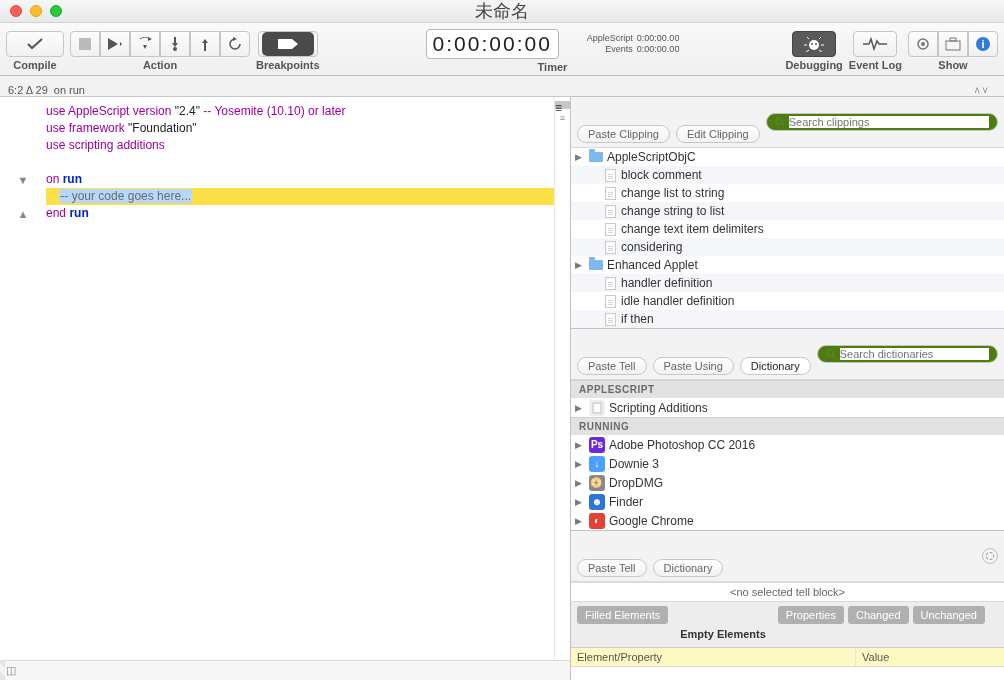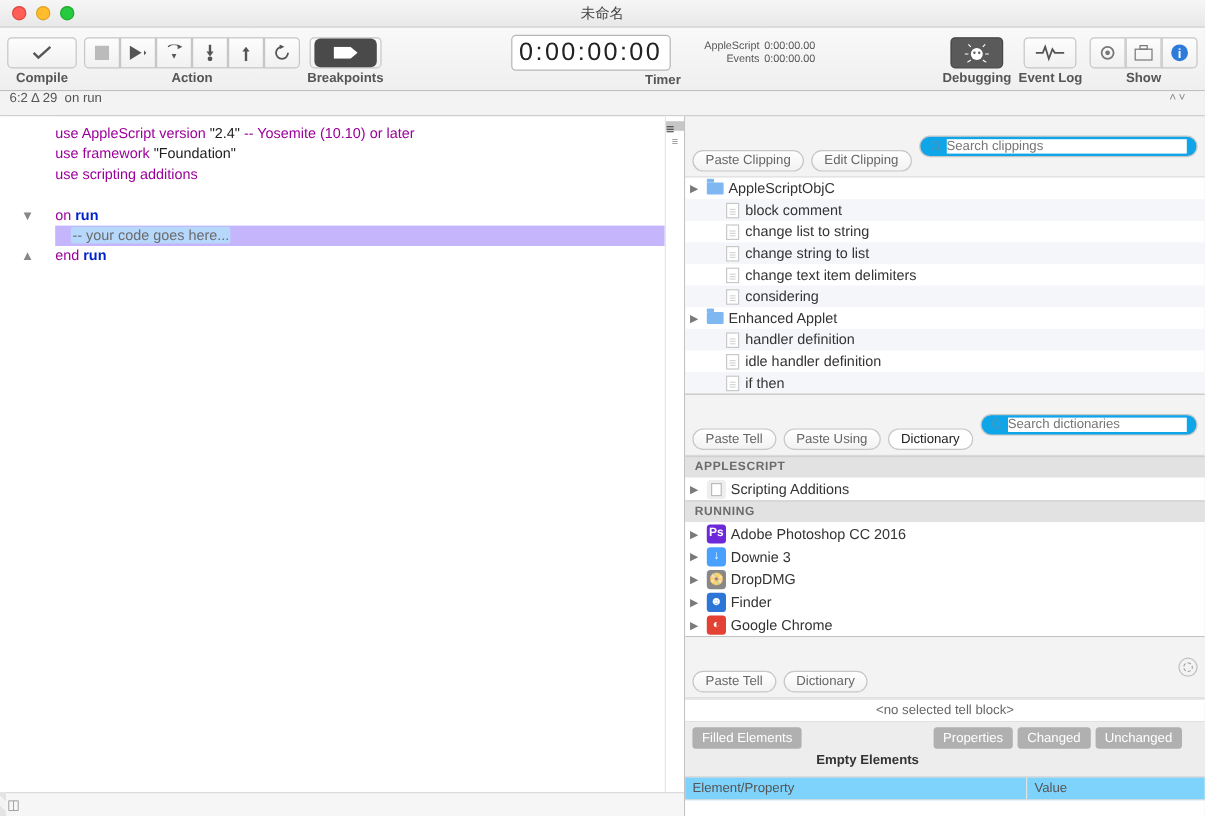--- a/index.html
+++ b/index.html
@@ -5,21 +5,21 @@
 * { margin:0; padding:0; box-sizing:border-box; font-family:-apple-system,BlinkMacSystemFont,"Helvetica Neue",sans-serif; }
 body { background:#ececec; font-size:12px; color:#333; width:1004px; height:680px; overflow:hidden; }
 
 
 .titlebar { height:23px; background:linear-gradient(#f6f6f6,#e8e8e8); border-bottom:1px solid #d0d0d0; display:flex; align-items:center; position:relative; }
 .traffic { display:flex; gap:8px; padding-left:10px; }
 .traffic span { width:12px; height:12px; border-radius:50%; }
 .tc-close { background:#ff5f56; border:1px solid #e0443e; }
 .tc-min  { background:#ffbd2e; border:1px solid #dea123; }
 .tc-max  { background:#27c93f; border:1px solid #1aab29; }
-.titlebar .title { position:absolute; left:0; right:0; text-align:center; font-size:12px; color:#444; }
+.titlebar .title { position:absolute; left:0; right:0; text-align:center; font-size:18px; color:#444; }
 
 
 .toolbar { height:53px; background:linear-gradient(#f9f9f9,#efefef); border-bottom:1px solid #bfbfbf; display:flex; align-items:center; padding:4px 6px 0 6px; gap:6px; }
 .tb-group { display:flex; flex-direction:column; align-items:center; gap:1px; }
 .tb-row { display:flex; gap:0; }
 .tb-btn { height:26px; min-width:30px; background:linear-gradient(#fdfdfd,#f1f1f1); border:1px solid #c6c6c6; display:flex; align-items:center; justify-content:center; font-size:13px; color:#555; }
 .tb-btn:first-child { border-radius:4px 0 0 4px; }
 .tb-btn:last-child { border-radius:0 4px 4px 0; }
 .tb-btn.solo { border-radius:4px; }
 .tb-wide { min-width:58px; }
@@ -30,50 +30,50 @@
 
 .timer-box { border:1px solid #b6b6b6; background:#fff; border-radius:4px; padding:2px 6px; font-family:"Helvetica Neue",sans-serif; font-size:21px; letter-spacing:2px; font-weight:300; color:#222; }
 .timer-meta { font-size:9px; color:#555; line-height:1.2; display:flex; flex-direction:column; padding-left:4px; }
 .timer-meta div { display:flex; gap:4px; }
 .timer-meta .lab { width:50px; text-align:right; }
 
 
 .bp-pill { background:#4a4a4a; color:#fff; width:52px; height:24px; border-radius:5px; display:flex; align-items:center; justify-content:center; }
 
 
-.statusbar { height:21px; background:#f3f3f3; border-bottom:1px solid #c6c6c6; display:flex; align-items:flex-start; padding:0 8px; font-size:11px; color:#555; gap:6px; }
+.statusbar { height:21px; background:#f3f3f3; border-bottom:1px solid #c6c6c6; display:flex; align-items:flex-end; padding:0 8px; font-size:11px; color:#555; gap:6px; }
 .statusbar .arrows { margin-left:auto; margin-right:8px; color:#888; font-size:10px; display:flex; align-items:center; gap:2px; }
 
 
 .main { display:flex; height:calc(680px - 23px - 53px - 21px); }
 .editor-pane { width:571px; display:flex; flex-direction:column; border-right:1px solid #c2c2c2; }
 .right-pane { flex:1; display:flex; flex-direction:column; }
 
 
 .editor-body { flex:1; background:#fff; display:flex; font-family:Menlo,Monaco,monospace; font-size:12px; overflow:hidden; position:relative; }
 .gutter { width:46px; background:#fff; color:#888; padding-top:6px; }
 .gutter div { height:17px; display:flex; align-items:center; justify-content:center; font-size:11px; }
 .code { flex:1; padding-top:6px; }
 .code-line { height:17px; line-height:17px; white-space:pre; }
 .kw { color:#0022cc; font-weight:600; }
 .lit { color:#9b009b; }
 .cmt { color:#6b6b6b; }
 .str { color:#222; }
-.hl-line { background:#c4b5fd; }
+.hl-line { background:#fde047; }
 .sel { background:#b6d8fd; border-radius:2px; padding:0 1px; }
 .ruler { width:16px; background:#fff; border-left:1px solid #e5e5e5; }
 .ruler .mk { width:100%; height:8px; }
 .ruler .mk.top { background:#c6c6c6; margin-top:4px; }
 .editor-foot { height:20px; border-top:1px solid #dcdcdc; background:#f6f6f6; display:flex; align-items:center; padding:0 6px; color:#888; font-size:11px; gap:3px; }
 
 
 .row-btns { display:flex; gap:6px; align-items:center; padding:4px 6px; background:#f3f3f3; border-bottom:1px solid #dadada; }
 .pill { height:18px; padding:0 10px; border:1px solid #c7c7c7; border-radius:9px; background:linear-gradient(#ffffff,#f2f2f2); font-size:11px; color:#666; display:flex; align-items:center;margin-top:24px; }
 .pill.active { background:linear-gradient(#fff,#fff); color:#222; font-weight:500; }
-.searchbox { flex:1; height:18px; border:1px solid #c7c7c7; border-radius:9px; background:#0ea5e9; display:flex; align-items:center; padding:0 8px; gap:4px; font-size:11px; color:#999; }
+.searchbox { flex:1; height:18px; border:1px solid #c7c7c7; border-radius:9px; background:#4d7c0f; display:flex; align-items:center; padding:0 8px; gap:4px; font-size:11px; color:#999; }
 .searchbox svg { width:10px; height:10px; opacity:.6; }
 .searchbox input { border:none; outline:none; flex:1; font-size:11px; }
 
 .tree { background:#fff; flex:0 0 auto; max-height:183px; overflow:hidden; }
 .tree-row { height:18px; display:flex; align-items:center; gap:3px; padding-left:4px; font-size:12px; color:#333; }
 .tree-row.alt { background:#f4f6fa; }
 .tri { width:10px; color:#7a7a7a; font-size:9px; }
 .ficon { width:16px; height:14px; display:flex; align-items:center; justify-content:center; }
 .folder { width:14px; height:10px; background:#7fb8f0; border-radius:1px; position:relative; }
 .folder::before { content:''; position:absolute; top:-3px; left:0; width:6px; height:3px; background:#7fb8f0; border-radius:1px 1px 0 0; }
@@ -85,21 +85,21 @@
 .dict-list { background:#fff; }
 .dict-row { height:19px; display:flex; align-items:center; gap:4px; padding-left:4px; font-size:12px; }
 .dict-ico { width:16px; height:16px; display:flex; align-items:center; justify-content:center; border-radius:3px; font-size:10px; font-weight:bold; color:#fff; }
 
 
 .vars-panel { border-top:1px solid #c2c2c2; background:#f3f3f3; display:flex; flex-direction:column; flex:1; }
 .vars-msg { text-align:center; font-size:11px; color:#666; padding:3px 0; background:#fff; border-bottom:1px solid #dadada; border-top:1px solid #dadada;}
 .seg-bar { display:flex; gap:4px; padding:4px 6px; background:#ededed; border-bottom:1px solid #d0d0d0; }
 .seg { height:18px; padding:0 8px; border-radius:3px; background:#b0b0b0; color:#fff; font-size:11px; display:flex; align-items:center; }
 .seg.plain { background:transparent; color:#333; font-weight:600;margin-top:19px; }
-.tbl-head { display:flex; background:#7dd3fc; border-bottom:1px solid #dcdcdc; font-size:11px; color:#555;align-items:flex-end; }
+.tbl-head { display:flex; background:#fef9c3; border-bottom:1px solid #dcdcdc; font-size:11px; color:#555;align-items:flex-end; }
 .tbl-head div { padding:3px 6px; }
 .tbl-head .c1 { flex:2; border-right:1px solid #e3e3e3; }
 .tbl-head .c2 { flex:1; }
 .tbl-body { flex:1; background:#fff; }
 .tbl-row { height:19px; border-bottom:1px solid #f0f0f0; }
 .tbl-row.alt { background:#f4f6fa; }
 
 
 .stripes { position:absolute; left:0; top:97px; bottom:0; width:5px; background:repeating-linear-gradient(45deg,#e4e4e4,#e4e4e4 6px,#f3f3f3 6px,#f3f3f3 12px); }
 

